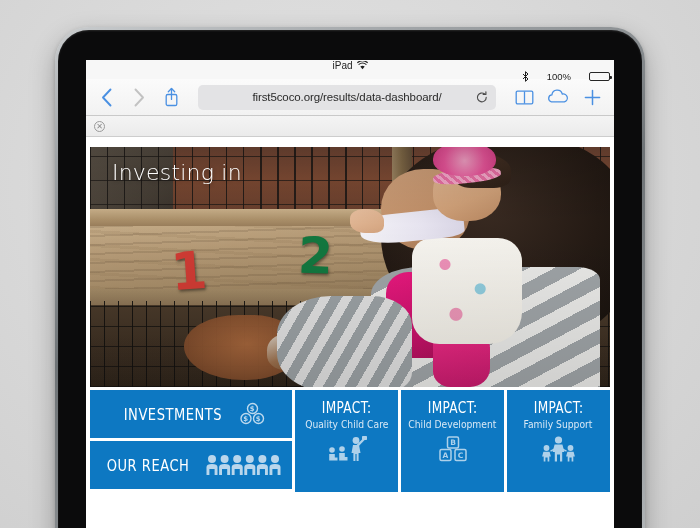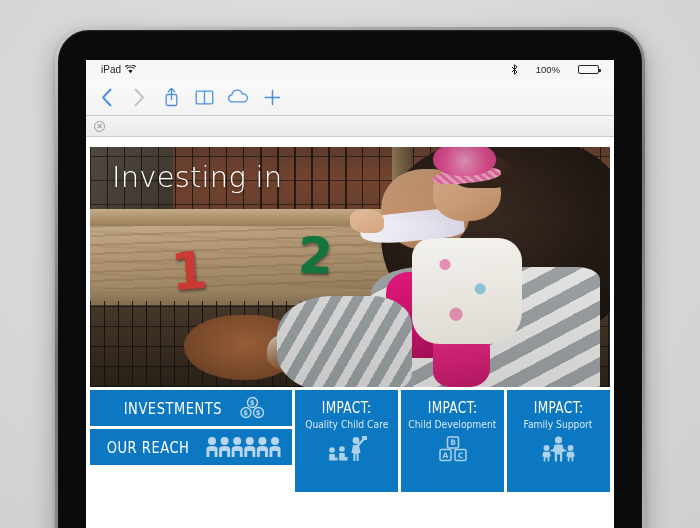--- a/index.html
+++ b/index.html
@@ -48,24 +48,25 @@
     overflow: hidden;
     position: relative;
   }
 
   
   #ios-status-bar {
     height: 19px;
     background: #f7f7f7;
     display: flex;
     align-items: center;
-    padding: 0 15px;
+    padding: 0 4px;
     font-size: 10px;
     color: #1e1e1e;
     position: relative;
+    flex-direction: column;
   }
   .status-left { display: flex; align-items: center; gap: 4px; }
   .status-center {
     position: absolute; left: 0; right: 0;
     text-align: center; font-size: 10px; font-weight: bold;
     color: #1e1e1e; pointer-events: none;
   }
   .status-right {
     margin-left: auto; display: flex; align-items: center; gap: 18px;
     position: relative; z-index: 2; font-size: 9.5px;
@@ -327,21 +328,21 @@
     border-radius: 20% 25% 35% 30%;
   }
   .hero-vignette {
     position: absolute; inset: 0;
     background: linear-gradient(180deg, rgba(0,0,0,0.14) 0%, rgba(0,0,0,0) 32%, rgba(0,0,0,0.10) 100%);
   }
   #hero-heading {
     position: absolute;
     left: 22px; top: 14px;
     color: #ffffff;
-    font-size: 29px;
+    font-size: 22px;
     font-weight: 300;
     line-height: 1.12;
     letter-spacing: 0.2px;
     text-shadow: 0 1px 4px rgba(0,0,0,0.45);
     font-family: "DejaVu Sans", sans-serif;
   }
   #hero-heading .line2 { display: block; }
 
   
   #nav-tiles {
@@ -357,21 +358,21 @@
   }
   .tile {
     background: #0d78c2;
     color: #ffffff;
     display: flex;
     align-items: center;
     justify-content: center;
     text-align: center;
   }
   .tile-wide {
-    height: 36px;
+    height: 48px;
     gap: 10px;
     font-size: 16.5px;
     letter-spacing: 0.6px;
     font-family: "DejaVu Sans Condensed", "Liberation Sans Narrow", "Liberation Sans", sans-serif;
   }
   .tile-wide .tile-label {
     font-weight: 400;
     transform: scaleX(0.88);
   }
   .tile-impact {
@@ -449,20 +450,29 @@
         <div class="nav-btn">
           <span>
             <svg class="icon-svg" width="15" height="20" viewBox="0 0 15 20">
               <rect x="2.2" y="7.5" width="10.6" height="11" rx="1.6" stroke="#4a90e2" stroke-width="1.3" fill="none"></rect>
               <path d="M7.5 12.4 L7.5 1.6" stroke="#4a90e2" stroke-width="1.3" fill="none" stroke-linecap="round"></path>
               <path d="M4.3 4.8 L7.5 1.5 L10.7 4.8" stroke="#4a90e2" stroke-width="1.3" fill="none" stroke-linecap="round" stroke-linejoin="round"></path>
             </svg>
           </span>
         </div>
 
+        <div id="url-field">
+          <span id="url-text" title="Search or enter website name">first5coco.org/results/data-dashboard/</span>
+          <span id="reload-icon">
+            <svg class="icon-svg" width="12" height="13" viewBox="0 0 12 13">
+              <path d="M10.2 6.4 A4.4 4.4 0 1 1 8.6 3" stroke="#4a4a4a" stroke-width="1.15" fill="none" stroke-linecap="round"></path>
+              <path d="M9.9 0.7 L9.9 3.4 L7.2 3.4" stroke="#4a4a4a" stroke-width="1.15" fill="none" stroke-linecap="round" stroke-linejoin="round"></path>
+            </svg>
+          </span>
+        </div>
 
         <div class="tool-icon">
           <span>
             <svg class="icon-svg" width="19" height="17" viewBox="0 0 19 17">
               <rect x="1.2" y="2.2" width="16.6" height="12.6" rx="1.3" stroke="#4a90e2" stroke-width="1.3" fill="none"></rect>
               <path d="M9.5 2.4 L9.5 14.6" stroke="#4a90e2" stroke-width="1.3"></path>
             </svg>
           </span>
         </div>
         <div class="tool-icon">

